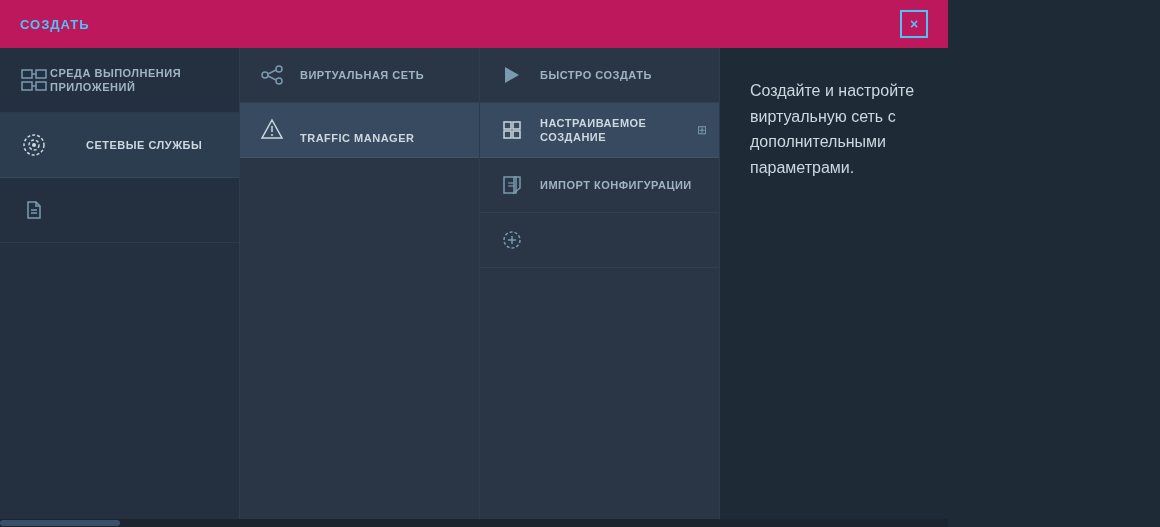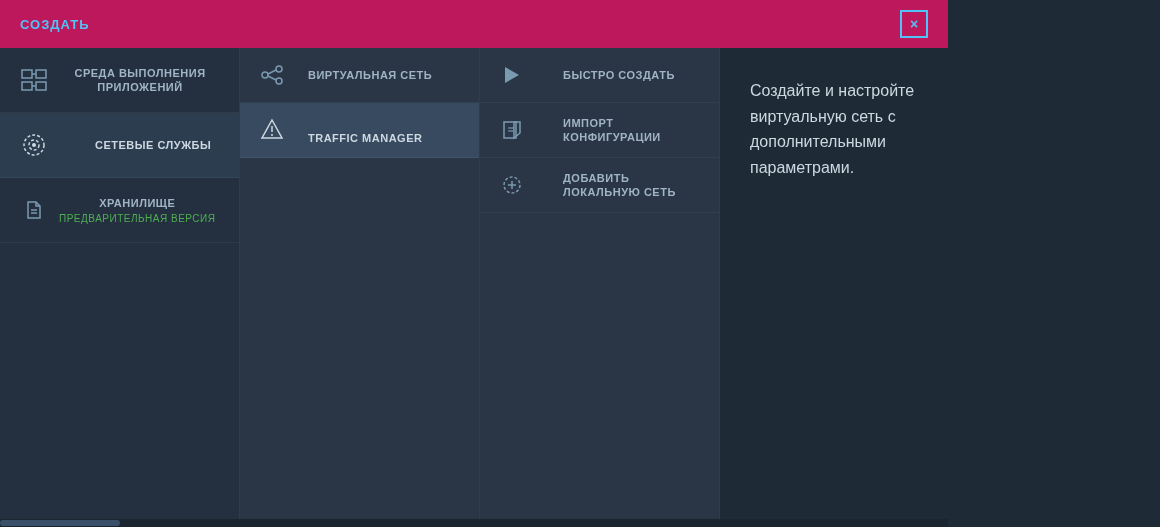--- a/index.html
+++ b/index.html
@@ -62,23 +62,22 @@
       display: flex;
       flex-direction: column;
       border-right: 1px solid #2d3d4f;
     }
     .sidebar-item {
       display: flex;
       align-items: center;
       padding: 16px 18px;
       cursor: pointer;
       border-bottom: 1px solid rgba(255,255,255,0.05);
-      gap: 9px;
+      gap: 0;
       min-height: 60px;
-      text-align: center;
     }
     .sidebar-item.active { background: #2d3d50; }
     .sidebar-item-icon {
       width: 32px;
       height: 32px;
       flex-shrink: 0;
       display: flex;
       align-items: center;
       justify-content: center;
     }
@@ -105,21 +104,21 @@
       background: #2a3545;
       border-right: 1px solid #2d3d4f;
     }
     .middle-item {
       display: flex;
       align-items: center;
       padding: 0 18px;
       height: 55px;
       cursor: pointer;
       border-bottom: 1px solid rgba(255,255,255,0.05);
-      gap: 22px;
+      gap: 14px;
     }
     .middle-item.active { background: #374a60; }
     .middle-item-text {
       font-size: 11px;
       font-weight: 600;
       color: #a0b4c5;
       letter-spacing: 0.5px;
       text-transform: uppercase;
     }
     .middle-item.active .middle-item-text { color: #cdd8e0; margin-top: 16px; }
@@ -150,21 +149,20 @@
       position: relative;
     }
     .option-item.active { background: #374a60; }
     .option-item-text {
       font-size: 11px;
       font-weight: 600;
       color: #a0b4c5;
       letter-spacing: 0.5px;
       text-transform: uppercase;
       line-height: 1.3;
-      margin-left: 23px;
     }
     .option-item.active .option-item-text { color: #cdd8e0; }
     .option-icon {
       width: 28px;
       height: 28px;
       flex-shrink: 0;
       display: flex;
       align-items: center;
       justify-content: center;
       color: #7a9ab0;
@@ -252,24 +250,20 @@
 
       <div class="sidebar-item">
         <div class="sidebar-item-icon">
           <svg width="28" height="28" viewBox="0 0 28 28">
             <path d="M8 6 L8 22 L20 22 L20 10 L16 6 Z" fill="none" stroke="#7a9ab0" stroke-width="1.5"></path>
             <path d="M16 6 L16 10 L20 10" fill="none" stroke="#7a9ab0" stroke-width="1.5"></path>
             <line x1="11" y1="14" x2="17" y2="14" stroke="#7a9ab0" stroke-width="1.5"></line>
             <line x1="11" y1="17" x2="17" y2="17" stroke="#7a9ab0" stroke-width="1.5"></line>
           </svg>
         </div>
-        <div>
-          <div class="sidebar-item-text">ХРАНИЛИЩЕ</div>
-          <div class="sidebar-item-sub">ПРЕДВАРИТЕЛЬНАЯ ВЕРСИЯ</div>
-        </div>
       </div>
 
     </div>
 
     <div class="middle">
 
       <div class="middle-item">
         <div class="middle-icon">
           <svg width="24" height="24" viewBox="0 0 24 24">
             <circle cx="5" cy="12" r="3" fill="none" stroke="#7a9ab0" stroke-width="1.5"></circle>
@@ -299,20 +293,32 @@
 
       <div class="option-item">
         <div class="option-icon">
           <svg width="22" height="22" viewBox="0 0 22 22">
             <polygon points="4,3 18,11 4,19" fill="#7a9ab0"></polygon>
           </svg>
         </div>
         <div class="option-item-text">БЫСТРО СОЗДАТЬ</div>
       </div>
 
+      <div class="option-item active">
+        <div class="option-icon">
+          <svg width="22" height="22" viewBox="0 0 22 22">
+            <rect x="3" y="3" width="7" height="7" fill="none" stroke="#cdd8e0" stroke-width="1.5"></rect>
+            <rect x="12" y="3" width="7" height="7" fill="none" stroke="#cdd8e0" stroke-width="1.5"></rect>
+            <rect x="3" y="12" width="7" height="7" fill="none" stroke="#cdd8e0" stroke-width="1.5"></rect>
+            <rect x="12" y="12" width="7" height="7" fill="none" stroke="#cdd8e0" stroke-width="1.5"></rect>
+          </svg>
+        </div>
+        <div class="option-item-text">НАСТРАИВАЕМОЕ СОЗДАНИЕ</div>
+        <span class="pin-icon">⊞</span>
+      </div>
 
       <div class="option-item">
         <div class="option-icon">
           <svg width="22" height="22" viewBox="0 0 22 22">
             <rect x="3" y="3" width="12" height="16" fill="none" stroke="#7a9ab0" stroke-width="1.5"></rect>
             <polyline points="13,3 19,3 19,14 13,19 13,3" fill="none" stroke="#7a9ab0" stroke-width="1.5"></polyline>
             <line x1="7" y1="9" x2="13" y2="9" stroke="#7a9ab0" stroke-width="1.2"></line>
             <line x1="7" y1="12" x2="13" y2="12" stroke="#7a9ab0" stroke-width="1.2"></line>
           </svg>
         </div>
@@ -321,21 +327,20 @@
 
 
       <div class="option-item">
         <div class="option-icon">
           <svg width="22" height="22" viewBox="0 0 22 22">
             <circle cx="11" cy="11" r="8" fill="none" stroke="#7a9ab0" stroke-width="1.5" stroke-dasharray="3 2"></circle>
             <line x1="11" y1="7" x2="11" y2="15" stroke="#7a9ab0" stroke-width="1.5"></line>
             <line x1="7" y1="11" x2="15" y2="11" stroke="#7a9ab0" stroke-width="1.5"></line>
           </svg>
         </div>
-        <div class="option-item-text">ДОБАВИТЬ ЛОКАЛЬНУЮ СЕТЬ</div>
       </div>
 
     </div>
 
     <div class="description">
       <p class="description-text">
         <span>Создайте и настройте виртуальную сеть с дополнительными параметрами.</span>
       </p>
     </div>
 

